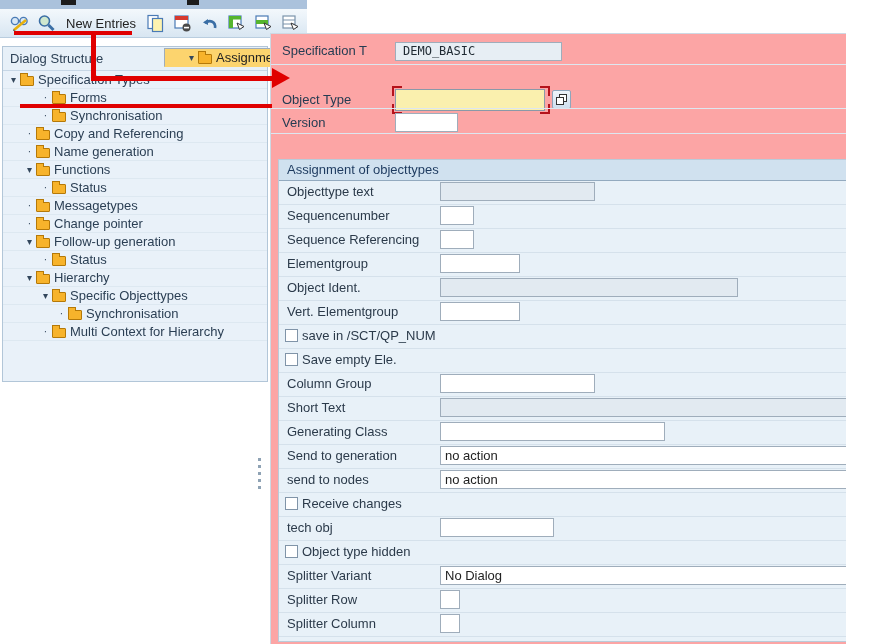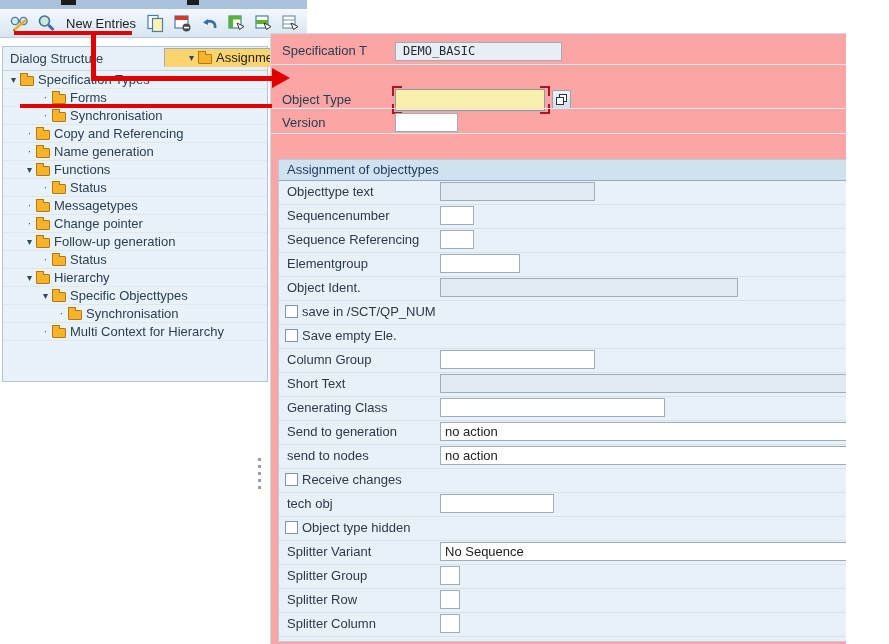--- a/index.html
+++ b/index.html
@@ -277,20 +277,24 @@
           </div>
           <div class="srow">
             <span class="slabel">Elementgroup</span>
             <input class="ctl" style="width: 80px;">
           </div>
           <div class="srow">
             <span class="slabel">Object Ident.</span>
             <div class="ctl ro" style="width: 298px;"></div>
           </div>
           <div class="srow">
+            <span class="slabel">Vert. Elementgroup</span>
+            <input class="ctl" style="width: 80px;">
+          </div>
+          <div class="srow">
             <span class="cb"></span>
             <span class="cblabel">save in /SCT/QP_NUM</span>
           </div>
           <div class="srow">
             <span class="cb"></span>
             <span class="cblabel">Save empty Ele.</span>
           </div>
           <div class="srow">
             <span class="slabel">Column Group</span>
             <input class="ctl" style="width: 155px;">
@@ -318,25 +322,21 @@
           <div class="srow">
             <span class="slabel">tech obj</span>
             <input class="ctl" style="width: 114px;">
           </div>
           <div class="srow">
             <span class="cb"></span>
             <span class="cblabel">Object type hidden</span>
           </div>
           <div class="srow">
             <span class="slabel">Splitter Variant</span>
-            <div class="sel" style="width: 434px;"><span>No Sequence</span><span class="caret">▼</span></div>
-          </div>
-          <div class="srow">
-            <span class="slabel">Splitter Group</span>
-            <input class="ctl" style="width: 20px;">
+            <div class="sel" style="width: 434px;"><span>No Dialog</span><span class="caret">▼</span></div>
           </div>
           <div class="srow">
             <span class="slabel">Splitter Row</span>
             <input class="ctl" style="width: 20px;">
           </div>
           <div class="srow">
             <span class="slabel">Splitter Column</span>
             <input class="ctl" style="width: 20px;">
           </div>
         </div>

